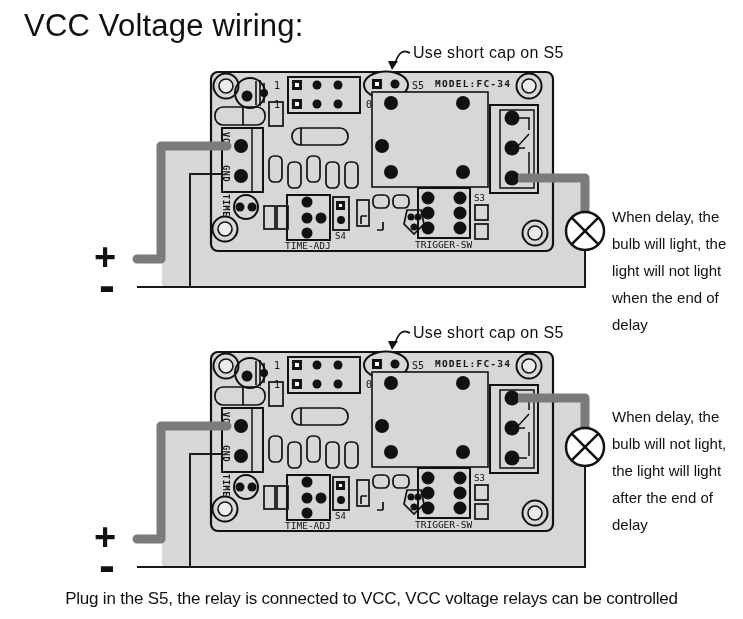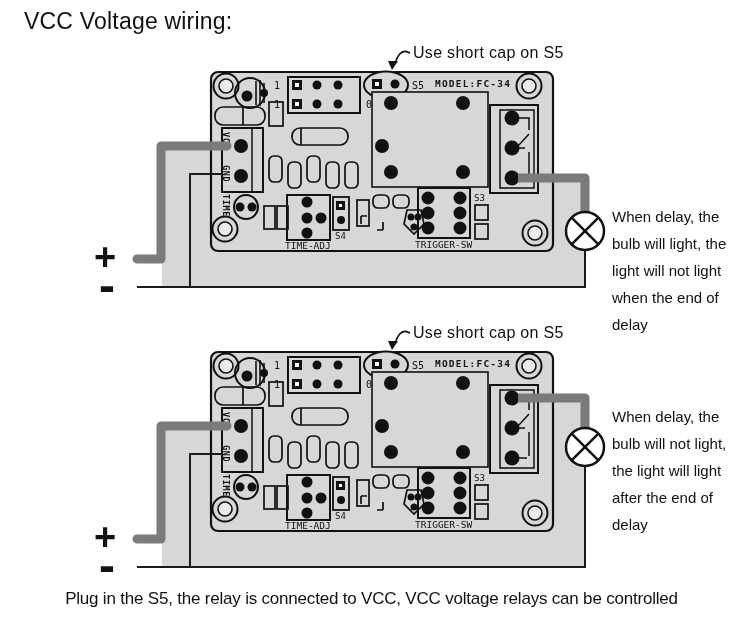--- a/index.html
+++ b/index.html
@@ -1,18 +1,18 @@
 <!DOCTYPE html>
 <html><head>
 <meta charset="utf-8">
 <style>
   html,body{margin:0;padding:0;background:#fff;}
   .page{position:relative;width:743px;height:619px;background:#ffffff;overflow:hidden;
         font-family:"Liberation Sans",sans-serif;color:#111;}
-  .title{position:absolute;left:24px;top:8px;font-size:23px;letter-spacing:0.2px;}
+  .title{position:absolute;left:24px;top:8px;font-size:31px;letter-spacing:0.2px;}
   .note{position:absolute;left:612px;width:140px;font-size:15px;line-height:27px;}
   .note div{white-space:nowrap;}
   .note-top{top:203px;}
   .note-bottom{top:403px;}
   .caption{position:absolute;left:0;top:581px;width:743px;text-align:center;
            font-size:17px;letter-spacing:-0.2px;margin-top:8px;}
   svg{position:absolute;left:0;top:0;}
   .silk{font-family:"DejaVu Sans Mono",monospace;fill:#111;}
   .ann{font-family:"Liberation Sans",sans-serif;font-size:16px;fill:#111;letter-spacing:0.3px;}
   .pm{font-family:"Liberation Sans",sans-serif;font-weight:bold;fill:#111;}

